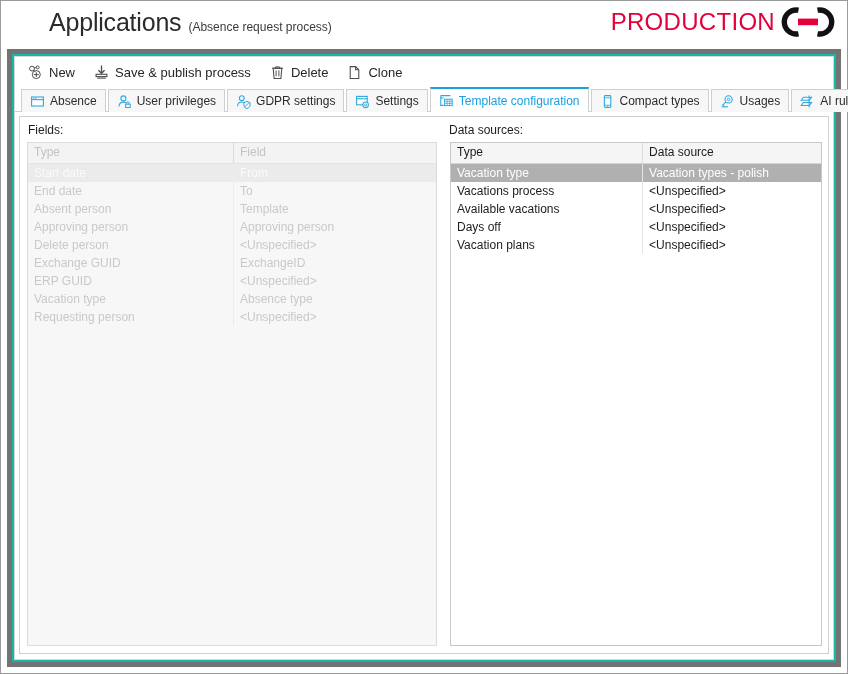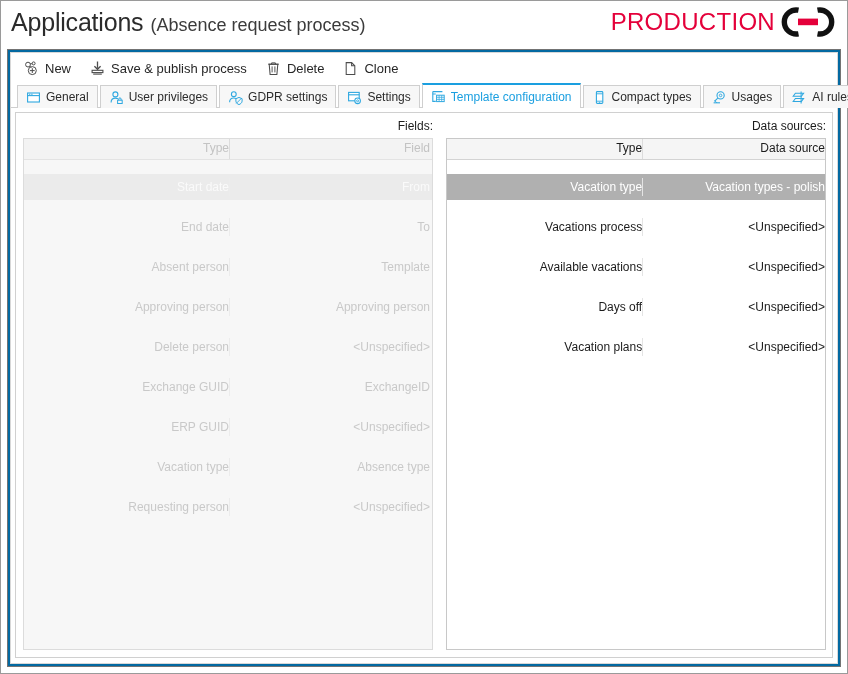--- a/index.html
+++ b/index.html
@@ -17,20 +17,21 @@
   }
 
   
   .window {
     position: relative;
     width: 848px;
     height: 674px;
     box-sizing: border-box;
     background: #ffffff;
     border: 1px solid #9a9a9a;
+    padding-left: 38px;
   }
 
   
   .titlebar {
     position: relative;
     height: 46px;
     box-sizing: border-box;
     padding: 6px 12px 0 10px;
     background: #ffffff;
   }
@@ -40,21 +41,21 @@
     gap: 7px;
   }
   .app-title {
     font-size: 25px;
     font-weight: normal;
     color: #2b2b2b;
     letter-spacing: -0.2px;
     line-height: 30px;
   }
   .app-subtitle {
-    font-size: 18px;
+    font-size: 12px;
     color: #3b3b3b;
     line-height: 18px;
   }
 
   
   .logo {
     position: absolute;
     right: 8px;
     top: 5px;
     display: flex;
@@ -73,23 +74,22 @@
   }
 
   
   .panel {
     position: absolute;
     left: 6px;
     top: 48px;
     right: 6px;
     bottom: 6px;
     box-sizing: border-box;
-    border: 1px solid #737373;
-    background: #0369a1;
-    text-align: right;
+    border: 5px solid #737373;
+    background: #14b8a6;
   }
   .panel-inner {
     position: absolute;
     left: 2px;
     top: 2px;
     right: 2px;
     bottom: 2px;
     box-sizing: border-box;
     border: 1px solid #d8d8d8;
     background: #ffffff;
@@ -258,23 +258,22 @@
     position: absolute;
     left: 0; right: 0;
     top: 21px;
     bottom: 0;
   }
   .grid.disabled .grid-body {
     background: #f7f7f7;
   }
   .row {
     display: flex;
-    height: 26px;
+    height: 18px;
     align-items: center;
-    margin-top: 14px;
   }
   .row .cell {
     box-sizing: border-box;
     padding-left: 6px;
     font-size: 12px;
     color: #1c1c1c;
     white-space: nowrap;
     overflow: hidden;
     line-height: 18px;
   }
@@ -377,21 +376,21 @@
       </div>
 
       <div class="tabstrip">
 
         <div class="tab">
           <svg class="tab-ico" viewBox="0 0 15 15">
             <rect x="1.6" y="3" width="11.8" height="9" fill="#ffffff" stroke="#2fa8e0" stroke-width="1.1"></rect>
             <path d="M1.6 5.6h11.8" stroke="#2fa8e0" stroke-width="1.1"></path>
             <path d="M3 4.3h1.4M5.2 4.3h1.4" stroke="#2fa8e0" stroke-width="0.9"></path>
           </svg>
-          <span>General</span>
+          <span>Absence</span>
         </div>
 
         <div class="tab">
           <svg class="tab-ico" viewBox="0 0 15 15">
             <circle cx="6.4" cy="4.4" r="2.5" fill="none" stroke="#2fa8e0" stroke-width="1.1"></circle>
             <path d="M2.1 12.4c0-2.6 1.9-4.3 4.3-4.3 1 0 1.9 0.3 2.6 0.8" fill="none" stroke="#2fa8e0" stroke-width="1.1"></path>
             <rect x="8.6" y="10.2" width="4.6" height="3.3" fill="none" stroke="#2fa8e0" stroke-width="1"></rect>
             <path d="M9.7 10.2V9.1a1.2 1.2 0 0 1 2.4 0v1.1" fill="none" stroke="#2fa8e0" stroke-width="1"></path>
           </svg>
           <span>User privileges</span>

